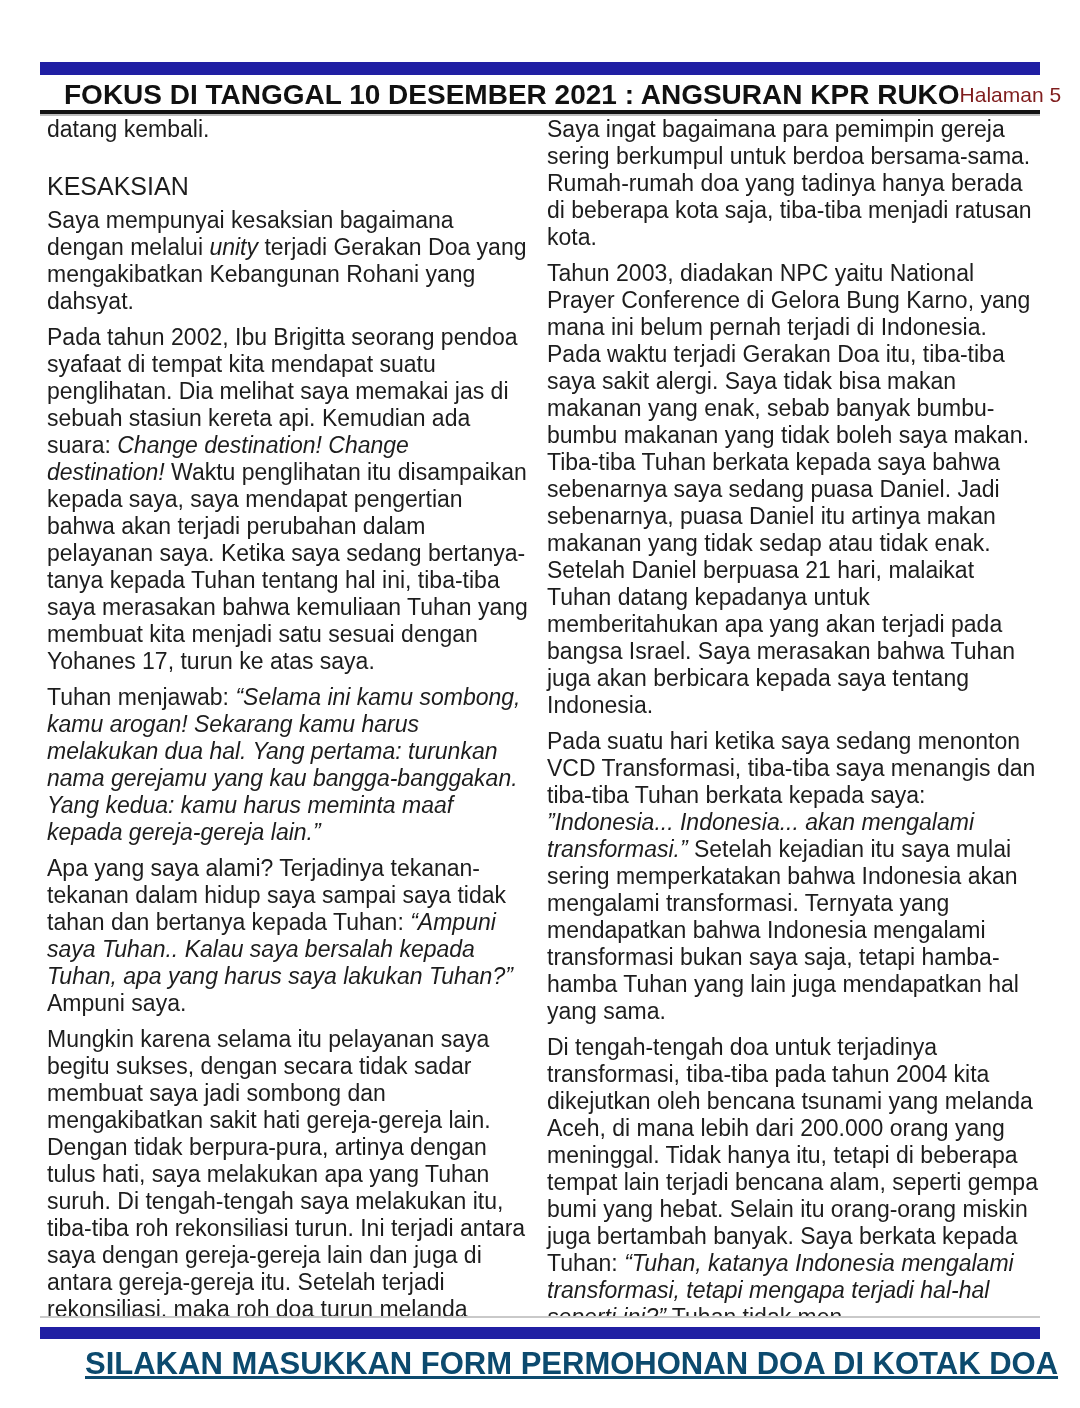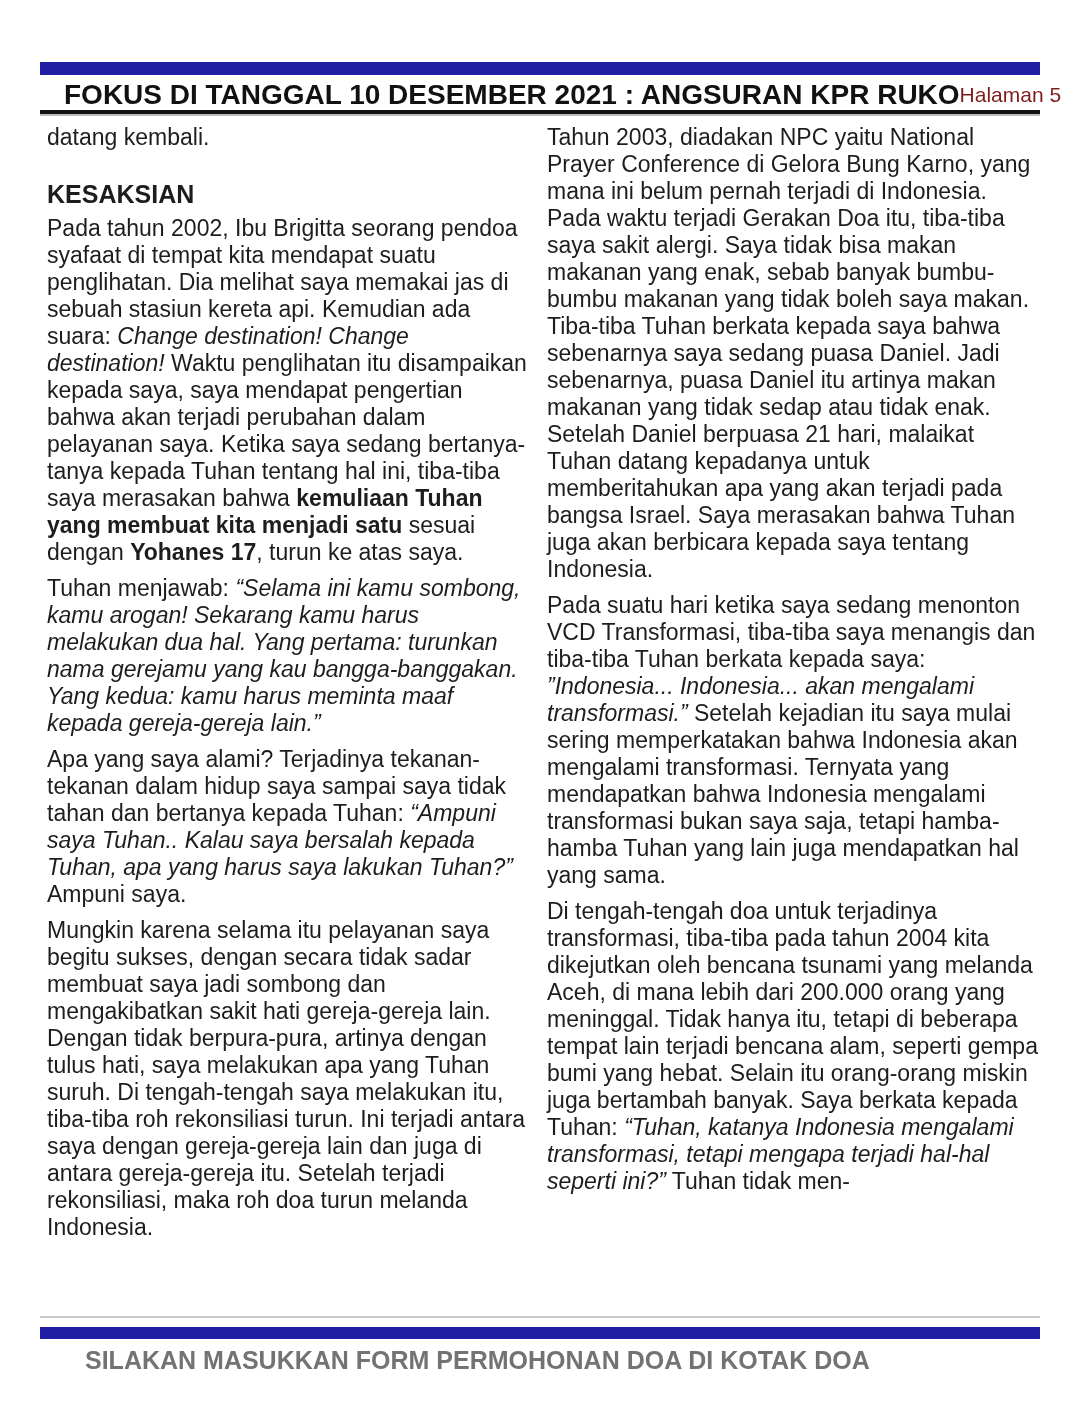--- a/index.html
+++ b/index.html
@@ -31,70 +31,72 @@
     position:absolute;left:40px;right:40px;top:110px;height:4px;
     background:#111;
     box-shadow:0 2px 0 #bbb;
   }
   
   .columns{
     position:absolute;left:47px;top:116px;width:993px;height:1200px;
     overflow:hidden;
   }
   .col{
-    position:absolute;top:8px;
+    position:absolute;top:0;
     font-size:23px;line-height:27px;
   }
   .col-left{left:0;width:483px;}
   .col-right{left:500px;width:493px;}
   .para{margin:0 0 9px 0;}
   .para.heading{
     font-weight:bold;font-size:25px;
     margin-top:30px;margin-bottom:7px;
   }
   .it{font-style:italic;}
-  .bd{font-weight:bold;}
+  .bd{font-weight:normal;}
   
   .footer-hairline{
     position:absolute;left:40px;right:40px;top:1316px;height:2px;
     background:#c9c9c9;
   }
   .footer-bar{
     position:absolute;left:40px;right:40px;top:1327px;height:12px;
     background:#201FA3;
   }
   .footer-notice{
     position:absolute;left:85px;top:1346px;
-    font-weight:bold;font-size:25px;color:#737373;white-space:nowrap;
+    font-weight:bold;font-size:31px;color:#0c4a6e;white-space:nowrap;text-decoration:underline;
   }
 </style>
 </head>
 <body>
 
 <div class="page">
 
   <div class="topbar"></div>
 
   <div class="header-row">
     <div class="page-title">FOKUS DI TANGGAL 10 DESEMBER 2021 :  ANGSURAN KPR RUKO</div>
     <div class="page-number">Halaman 5</div>
   </div>
 
   <div class="header-rule"></div>
 
   <div class="columns">
     <div class="col col-left" id="col-left">
         <p class="para"><span>datang kembali.</span></p>
         <p class="para heading"><span class="bd">KESAKSIAN</span></p>
+        <p class="para"><span>Saya mempunyai kesaksian bagaimana dengan melalui </span><span class="it">unity</span><span> terjadi Gerakan Doa yang mengakibatkan Kebangunan Rohani yang dahsyat.</span></p>
         <p class="para"><span>Pada tahun 2002, Ibu Brigitta seorang pendoa syafaat di tempat kita mendapat suatu penglihatan. Dia melihat saya memakai jas di sebuah stasiun kereta api. Kemudian ada suara: </span><span class="it">Change destination! Change destination!</span><span> Waktu penglihatan itu disampaikan kepada saya, saya mendapat pengertian bahwa akan terjadi perubahan dalam pelayanan saya. Ketika saya sedang bertanya-tanya kepada Tuhan tentang hal ini, tiba-tiba saya merasakan bahwa </span><span class="bd">kemuliaan Tuhan yang membuat kita menjadi satu</span><span> sesuai dengan </span><span class="bd">Yohanes 17</span><span>, turun ke atas saya.</span></p>
         <p class="para"><span>Tuhan menjawab: </span><span class="it">“Selama ini kamu sombong, kamu arogan! Sekarang kamu harus melakukan dua hal. Yang pertama: turunkan nama gerejamu yang kau bangga-banggakan. Yang kedua: kamu harus meminta maaf kepada gereja-gereja lain.”</span></p>
         <p class="para"><span>Apa yang saya alami? Terjadinya tekanan-tekanan dalam hidup saya sampai saya tidak tahan dan bertanya kepada Tuhan: </span><span class="it">“Ampuni saya Tuhan.. Kalau saya bersalah kepada Tuhan, apa yang harus saya lakukan Tuhan?”</span><span> Ampuni saya.</span></p>
         <p class="para"><span>Mungkin karena selama itu pelayanan saya begitu sukses, dengan secara tidak sadar membuat saya jadi sombong dan mengakibatkan sakit hati gereja-gereja lain. Dengan tidak berpura-pura, artinya dengan tulus hati, saya melakukan apa yang Tuhan suruh. Di tengah-tengah saya melakukan itu, tiba-tiba roh rekonsiliasi turun. Ini terjadi antara saya dengan gereja-gereja lain dan juga di antara gereja-gereja itu. Setelah terjadi rekonsiliasi, maka roh doa turun melanda Indonesia.</span></p>
       </div>
     <div class="col col-right" id="col-right">
+        <p class="para"><span>Saya ingat bagaimana para pemimpin gereja sering berkumpul untuk berdoa bersama-sama. Rumah-rumah doa yang tadinya hanya berada di beberapa kota saja, tiba-tiba menjadi ratusan kota.</span></p>
         <p class="para"><span>Tahun 2003, diadakan NPC yaitu National Prayer Conference di Gelora Bung Karno, yang mana ini belum pernah terjadi di Indonesia. Pada waktu terjadi Gerakan Doa itu, tiba-tiba saya sakit alergi. Saya tidak bisa makan makanan yang enak, sebab banyak bumbu-bumbu makanan yang tidak boleh saya makan. Tiba-tiba Tuhan berkata kepada saya bahwa sebenarnya saya sedang puasa Daniel. Jadi sebenarnya, puasa Daniel itu artinya makan makanan yang tidak sedap atau tidak enak. Setelah Daniel berpuasa 21 hari, malaikat Tuhan datang kepadanya untuk memberitahukan apa yang akan terjadi pada bangsa Israel. Saya merasakan bahwa Tuhan juga akan berbicara kepada saya tentang Indonesia.</span></p>
         <p class="para"><span>Pada suatu hari ketika saya sedang menonton VCD Transformasi, tiba-tiba saya menangis dan tiba-tiba Tuhan berkata kepada saya: </span><span class="it">”Indonesia... Indonesia... akan mengalami transformasi.”</span><span> Setelah kejadian itu saya mulai sering memperkatakan bahwa Indonesia akan mengalami transformasi. Ternyata yang mendapatkan bahwa Indonesia mengalami transformasi bukan saya saja, tetapi hamba-hamba Tuhan yang lain juga mendapatkan hal yang sama.</span></p>
         <p class="para"><span>Di tengah-tengah doa untuk terjadinya transformasi, tiba-tiba pada tahun 2004 kita dikejutkan oleh bencana tsunami yang melanda Aceh, di mana lebih dari 200.000 orang yang meninggal. Tidak hanya itu, tetapi di beberapa tempat lain terjadi bencana alam, seperti gempa bumi yang hebat. Selain itu orang-orang miskin juga bertambah banyak. Saya berkata kepada Tuhan: </span><span class="it">“Tuhan, katanya Indonesia mengalami transformasi, tetapi mengapa terjadi hal-hal seperti ini?”</span><span> Tuhan tidak men-</span></p>
       </div>
   </div>
 
   <div class="footer-hairline"></div>
   <div class="footer-bar"></div>
   <div class="footer-notice">SILAKAN MASUKKAN FORM PERMOHONAN DOA DI KOTAK DOA</div>
 

